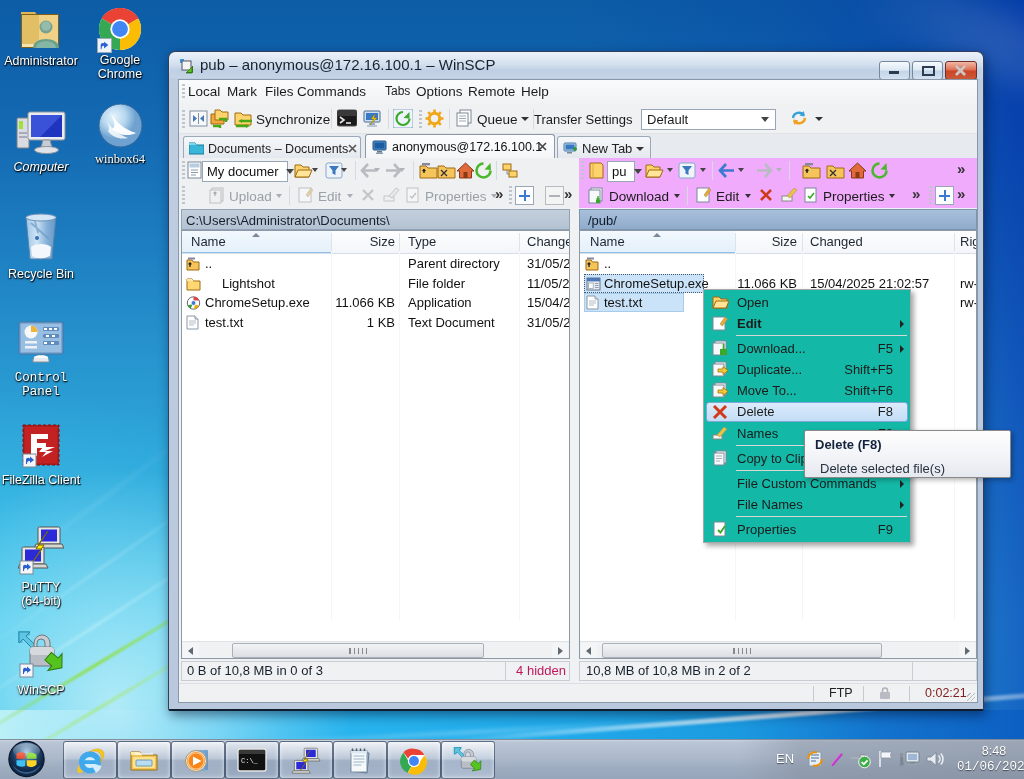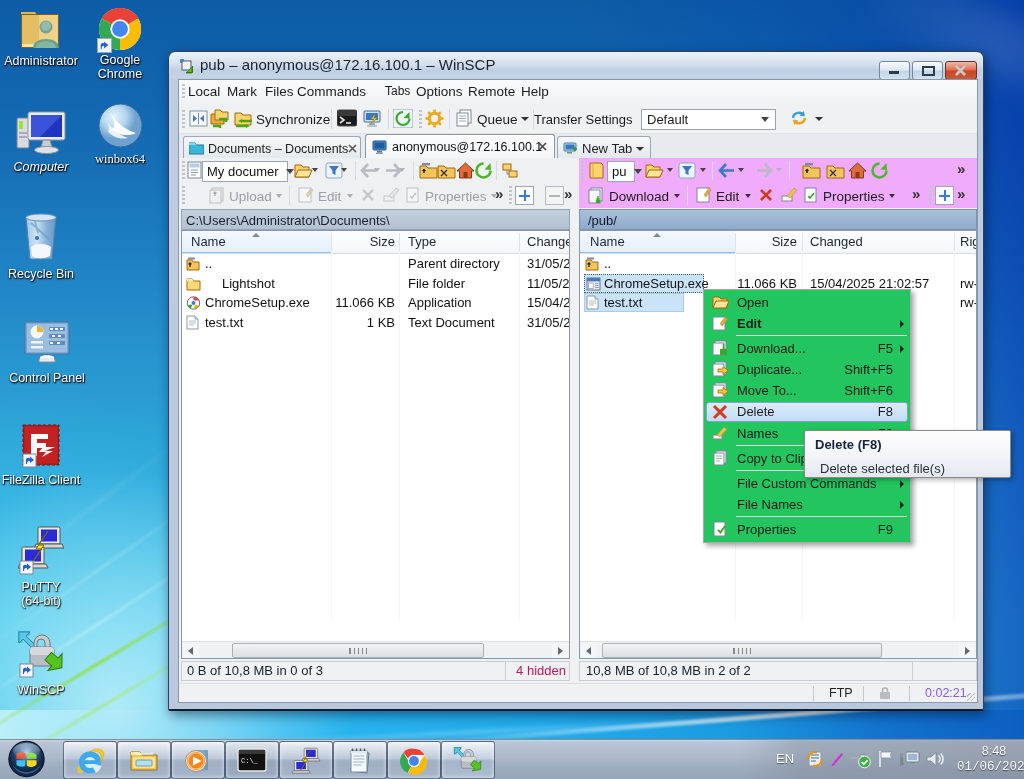--- a/index.html
+++ b/index.html
@@ -108,21 +108,21 @@
           </linearGradient>
         </defs>
       <path d="M3 4 L33 4 L29 46 L7 46 Z" fill="url(#rb)" stroke="#5a80a6" opacity=".92"></path>
       <ellipse cx="18" cy="4.5" rx="15" ry="3.5" fill="#d2e6f6" stroke="#6d92b6"></ellipse>
       <path d="M8 34 C12 30 24 30 28 34 L27 43 C20 46 16 46 9 43 Z" fill="#f4f8fc"></path>
       <path d="M8 10 L26 26 M12 8 L15 20" stroke="#6d9cc4" stroke-width="2" opacity=".7"></path>
       <circle cx="14" cy="25" r="2" fill="#3a70b0"></circle>
     </svg>
     <div style="margin-top:6px;">Recycle Bin</div>
   </div>
-  <div class="di" style="left:8px;top:320px;">
+  <div class="di" style="left:2px;top:320px;font-family:Liberation Mono, monospace;">
     <svg width="50" height="46" viewBox="0 0 50 46">
       <rect x="3" y="2" width="44" height="32" rx="2" fill="#7ba7d4" stroke="#4a72a0"></rect>
       <rect x="5" y="4" width="40" height="28" fill="#98bfe2"></rect>
       <circle cx="15" cy="12" r="6.5" fill="#f6f8fa"></circle>
       <path d="M15 12 L15 5.5 A6.5 6.5 0 0 1 21.4 12 Z" fill="#f2b434"></path>
       <rect x="27" y="7" width="16" height="4" rx="1" fill="#5f8cbe"></rect>
         <rect x="28" y="8" width="3" height="2" fill="#fff"></rect>
         <rect x="33" y="8" width="3" height="2" fill="#fff"></rect>
         <rect x="38" y="8" width="3" height="2" fill="#fff"></rect>
       <rect x="27" y="14" width="16" height="4" rx="1" fill="#5f8cbe"></rect>
@@ -633,26 +633,26 @@
       <div class="a" style="left:734px;top:581px;width:64px;height:20px;border:1px solid #c9ccd2;border-left:none;background:#f0f1f2;box-sizing:border-box;"></div>
       <div class="a" style="left:0;top:603px;width:798px;height:19px;background:#f0f1f2;border-top:1px solid #dcdee0;">
         <div class="vl" style="left:634px;top:2px;height:15px;background:#c6cace;"></div>
         <div class="tx" style="left:650px;top:2px;font-size:12.5px;color:#222;">FTP</div>
         <div class="vl" style="left:684px;top:2px;height:15px;background:#c6cace;"></div>
         <svg class="a" style="left:700px;top:3px;" width="12" height="13" viewBox="0 0 12 13">
             <rect x="1" y="5" width="10" height="7" rx="1" fill="#b8bcc2"></rect>
             <path d="M3.5 5 L3.5 3.5 a2.5 2.5 0 0 1 5 0 L8.5 5" stroke="#b0b4ba" stroke-width="1.6" fill="none"></path>
           </svg>
         <div class="vl" style="left:730px;top:2px;height:15px;background:#c6cace;"></div>
-        <div class="tx" style="left:746px;top:2px;font-size:12.5px;color:#8b5cf6;">0:02:21</div>
+        <div class="tx" style="left:746px;top:2px;font-size:12.5px;color:#7f1d1d;">0:02:21</div>
         <div class="a" style="left:788px;top:9px;width:8px;height:8px;background:repeating-linear-gradient(135deg,rgba(0,0,0,0) 0 2px,#b8bcc2 2px 3px);"></div>
       </div>
     </div>
   </div>
-  <div class="a" style="left:703px;top:289px;width:208px;height:254px;background:#22c55e;border:1px solid #a8a8a8;box-shadow:3px 3px 5px rgba(0,0,0,.35);box-sizing:border-box;z-index:40;">
+  <div class="a" style="left:703px;top:289px;width:208px;height:254px;background:#14b8a6;border:1px solid #a8a8a8;box-shadow:3px 3px 5px rgba(0,0,0,.35);box-sizing:border-box;z-index:40;">
     <div class="mi" style="top:2px;">
       <svg width="17" height="16" viewBox="0 0 17 16">
           <path d="M1 3 L7 3 L9 5 L15 5 L15 14 L1 14 Z" fill="#ffd36c" stroke="#a06a10"></path>
           <path d="M4 7 L17 7 L14 14 L1 14 Z" fill="#ffe49a" stroke="#a06a10"></path>
         </svg>
       <span class="lab">Open</span>
     </div>
     <div class="mi" style="top:23px;font-weight:bold;">
       <svg width="16" height="16" viewBox="0 0 16 16">
           <rect x="1" y="2" width="12" height="13" fill="#fff" stroke="#7a8898"></rect>

